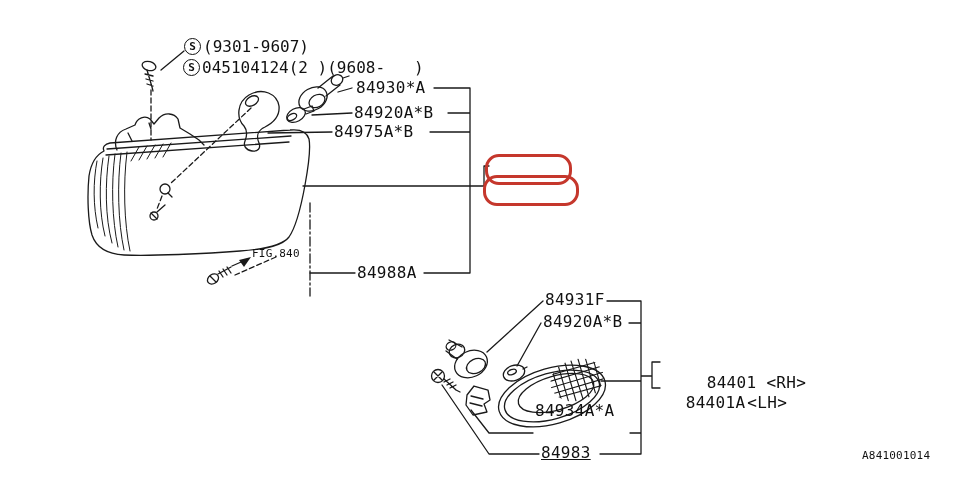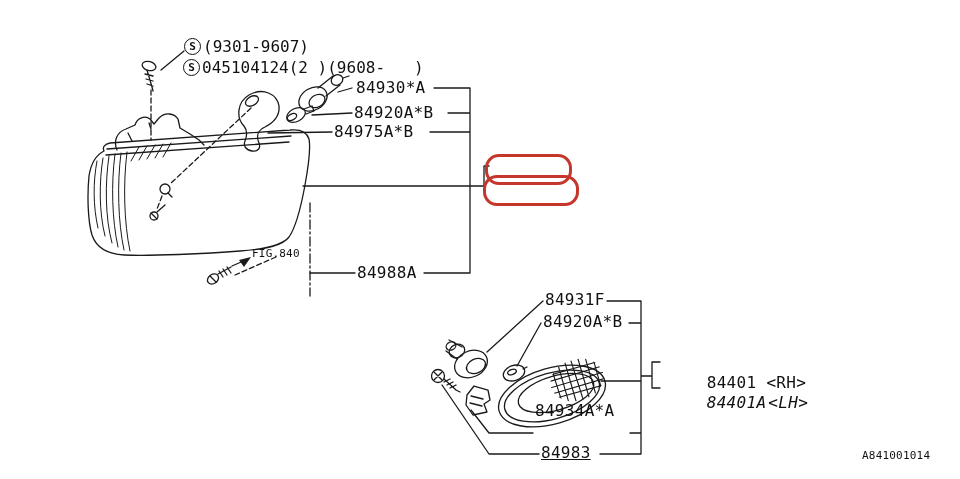--- a/index.html
+++ b/index.html
@@ -160,21 +160,21 @@
 
   <div class="lbl f15" style="left:252px;top:246px;">FIG.840</div>
   <div class="lbl" style="left:357px;top:264px;">84988A</div>
 
   <div class="lbl" style="left:545px;top:291px;">84931F</div>
   <div class="lbl" style="left:543px;top:313px;">84920A*B</div>
 
   <div class="lbl" style="left:667px;top:357px;">
     <span>84401</span><span class="side" style="margin-left:10px;">&lt;RH&gt;</span>
   </div>
-  <div class="lbl" style="left:667px;top:377px;font-style:italic;">
+  <div class="lbl" style="left:646px;top:377px;">
     <span>84401A</span><span class="side" style="margin-left:2px;">&lt;LH&gt;</span>
   </div>
 
   <div class="lbl" style="left:535px;top:402px;">84934A*A</div>
   <div class="lbl" style="left:541px;top:444px;text-decoration:underline;">84983</div>
 
   <div class="lbl f15" style="left:862px;top:448px;">A841001014</div>
 </div>
 
 </body></html>

